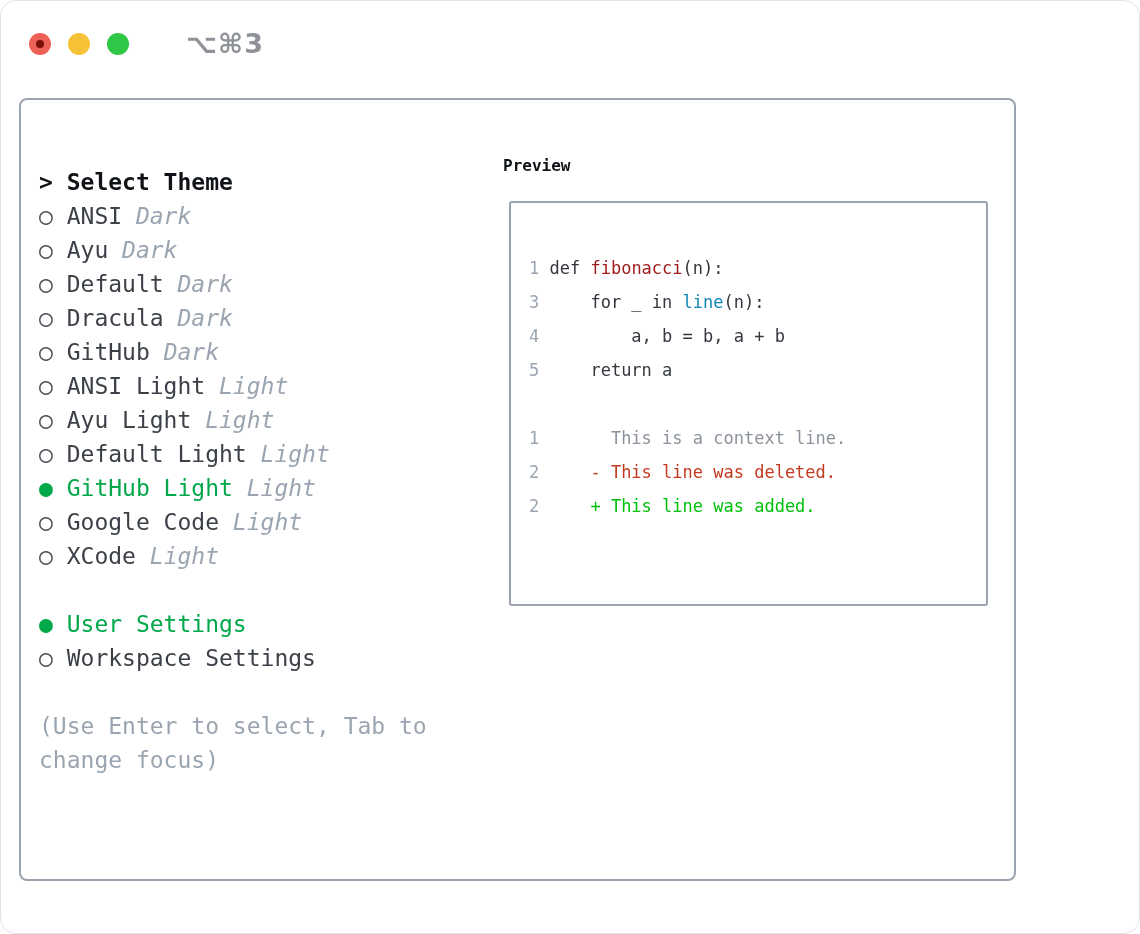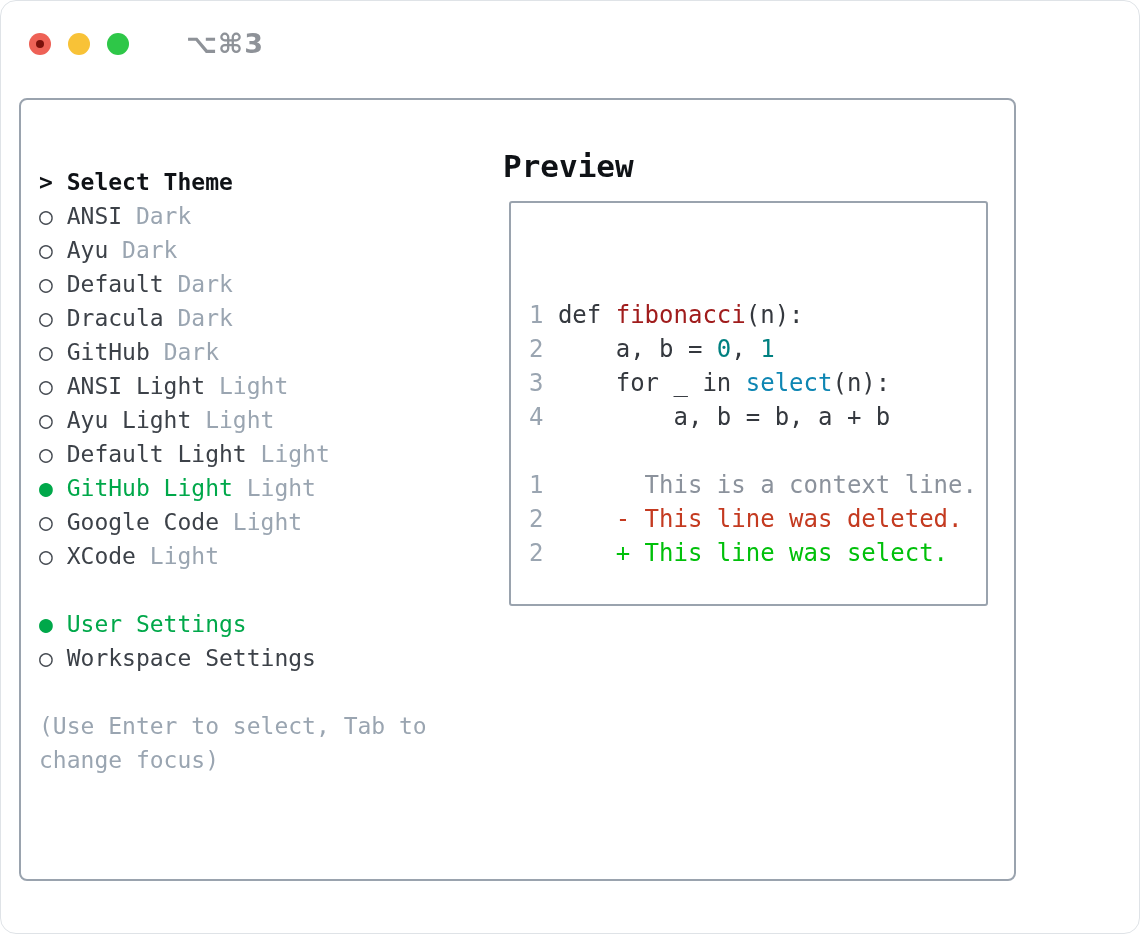--- a/index.html
+++ b/index.html
@@ -58,36 +58,36 @@
     position:absolute;left:38px;top:164px;
     font-size:23px;line-height:34px;color:var(--text);
   }
   .row{height:34px;white-space:pre;}
   .glyph{display:inline-block;width:2ch;color:var(--bullet);}
   .glyph.green{color:var(--green);}
   .heading{color:var(--ink);font-weight:700;}
   .indent{padding-left:2ch;}
   .tname{color:var(--text);}
   .tname.green{color:var(--green);}
-  .muted{color:var(--muted);}
+  .muted{color:var(--muted);font-style:italic;}
   .spacer{height:34px;}
   .hint{color:var(--muted);}
   
   .preview-title{
     position:absolute;left:502px;top:148px;height:34px;line-height:34px;
-    font-size:31px;font-weight:700;color:var(--ink);white-space:pre;
+    font-size:16px;font-weight:700;color:var(--ink);white-space:pre;
   }
   .preview-box{
     position:absolute;left:508px;top:200px;width:479px;height:405px;
     border:2px solid var(--border);border-radius:3px;box-sizing:border-box;
     background:#ffffff;
   }
   .code{
     position:absolute;left:18px;top:48px;
-    font-size:24px;line-height:34px;margin-top:47px;
+    font-size:17px;line-height:34px;
   }
   .code-line{height:34px;white-space:pre;}
   .ln{color:var(--muted);}
   .seg-plain{color:var(--code-plain);}
   .seg-title{color:var(--code-title);}
   .seg-number{color:var(--code-number);}
   .seg-builtin{color:var(--code-builtin);}
   .seg-context{color:var(--diff-context);}
   .seg-deleted{color:var(--diff-deleted);}
   .seg-added{color:var(--diff-added);}
@@ -137,23 +137,23 @@
 
     <div class="row hint">(Use Enter to select, Tab to</div>
     <div class="row hint">change focus)</div>
   </div>
 
   <div class="preview-title">Preview</div>
 
   <div class="preview-box">
     <div class="code" id="preview-code">
         <div class="code-line"><span class="ln">1 </span><span class="seg-plain">def </span><span class="seg-title">fibonacci</span><span class="seg-plain">(n):</span></div>
-        <div class="code-line"><span class="ln">2 </span><span class="seg-plain">    a, b = </span><span class="seg-number">0</span><span class="seg-plain">, </span><span class="seg-number">1</span></div>
-        <div class="code-line"><span class="ln">3 </span><span class="seg-plain">    for _ in </span><span class="seg-builtin">select</span><span class="seg-plain">(n):</span></div>
+        <div class="code-line"><span class="ln">3 </span><span class="seg-plain">    for _ in </span><span class="seg-builtin">line</span><span class="seg-plain">(n):</span></div>
         <div class="code-line"><span class="ln">4 </span><span class="seg-plain">        a, b = b, a + b</span></div>
+        <div class="code-line"><span class="ln">5 </span><span class="seg-plain">    return a</span></div>
         <div class="code-line"></div>
         <div class="code-line"><span class="ln">1 </span><span class="seg-context">      This is a context line.</span></div>
         <div class="code-line"><span class="ln">2 </span><span class="seg-deleted">    - This line was deleted.</span></div>
-        <div class="code-line"><span class="ln">2 </span><span class="seg-added">    + This line was select.</span></div>
+        <div class="code-line"><span class="ln">2 </span><span class="seg-added">    + This line was added.</span></div>
       </div>
   </div>
 
 </div>
 
 </body></html>

